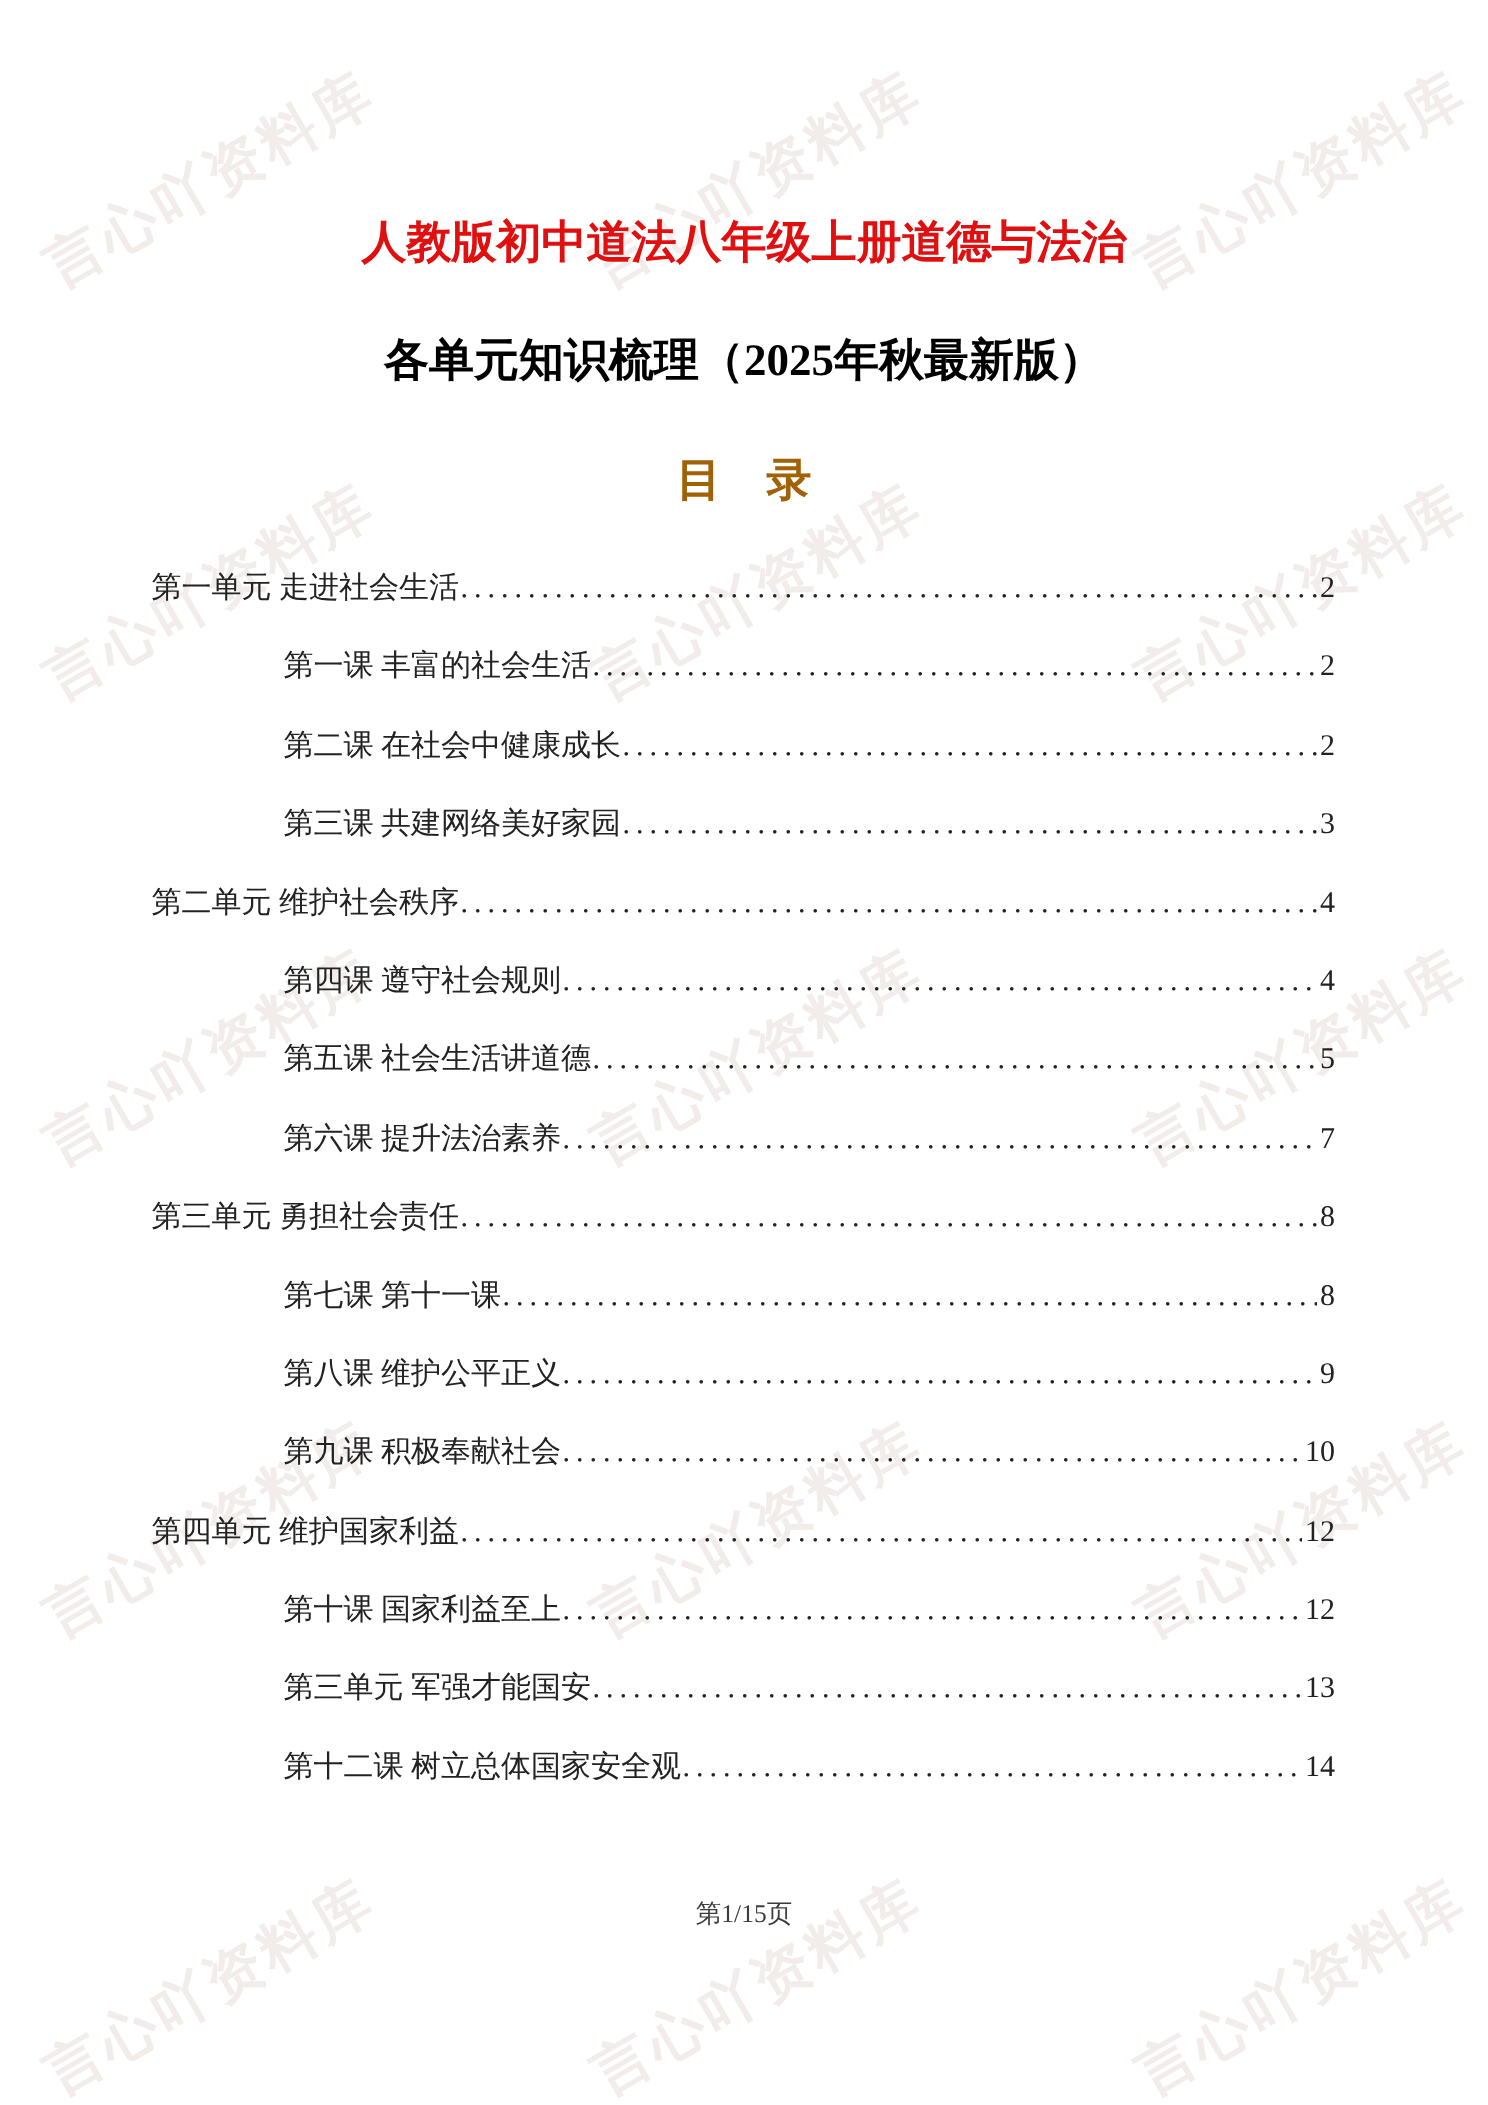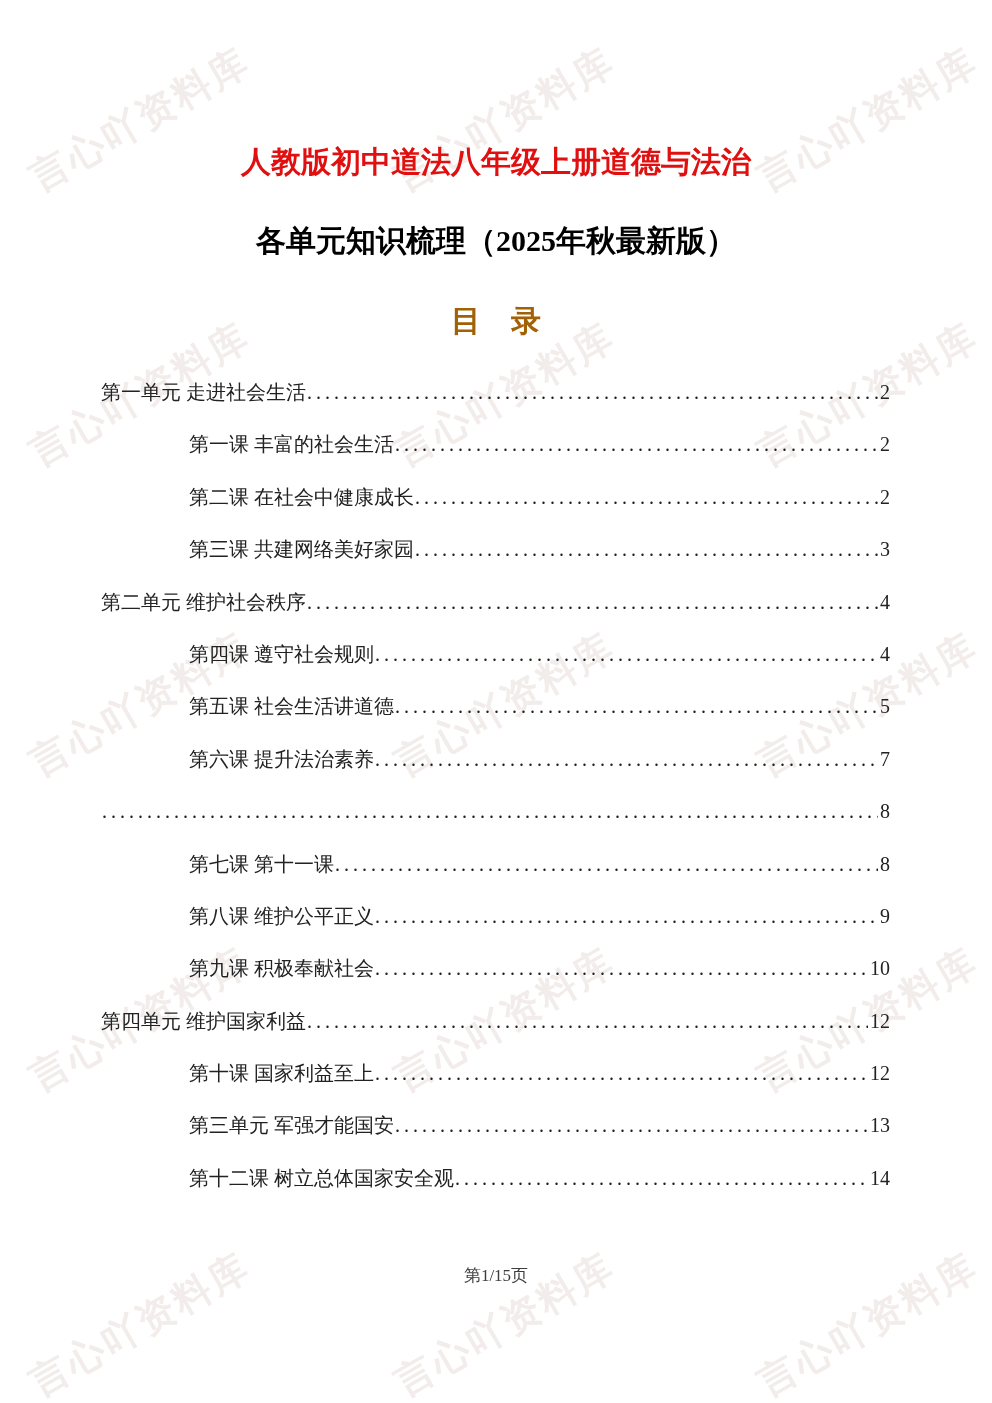--- a/index.html
+++ b/index.html
@@ -152,20 +152,21 @@
           <span class="toc-label">第五课 社会生活讲道德</span>
           <span class="leader">................................................................................................................................................................</span>
           <span class="pagenum">5</span>
         </div>
         <div class="toc-row course">
           <span class="toc-label">第六课 提升法治素养</span>
           <span class="leader">................................................................................................................................................................</span>
           <span class="pagenum">7</span>
         </div>
         <div class="toc-row unit">
+          <span class="toc-label">第三单元 勇担社会责任</span>
           <span class="leader">................................................................................................................................................................</span>
           <span class="pagenum">8</span>
         </div>
         <div class="toc-row course">
           <span class="toc-label">第七课 第十一课</span>
           <span class="leader">................................................................................................................................................................</span>
           <span class="pagenum">8</span>
         </div>
         <div class="toc-row course">
           <span class="toc-label">第八课 维护公平正义</span>

